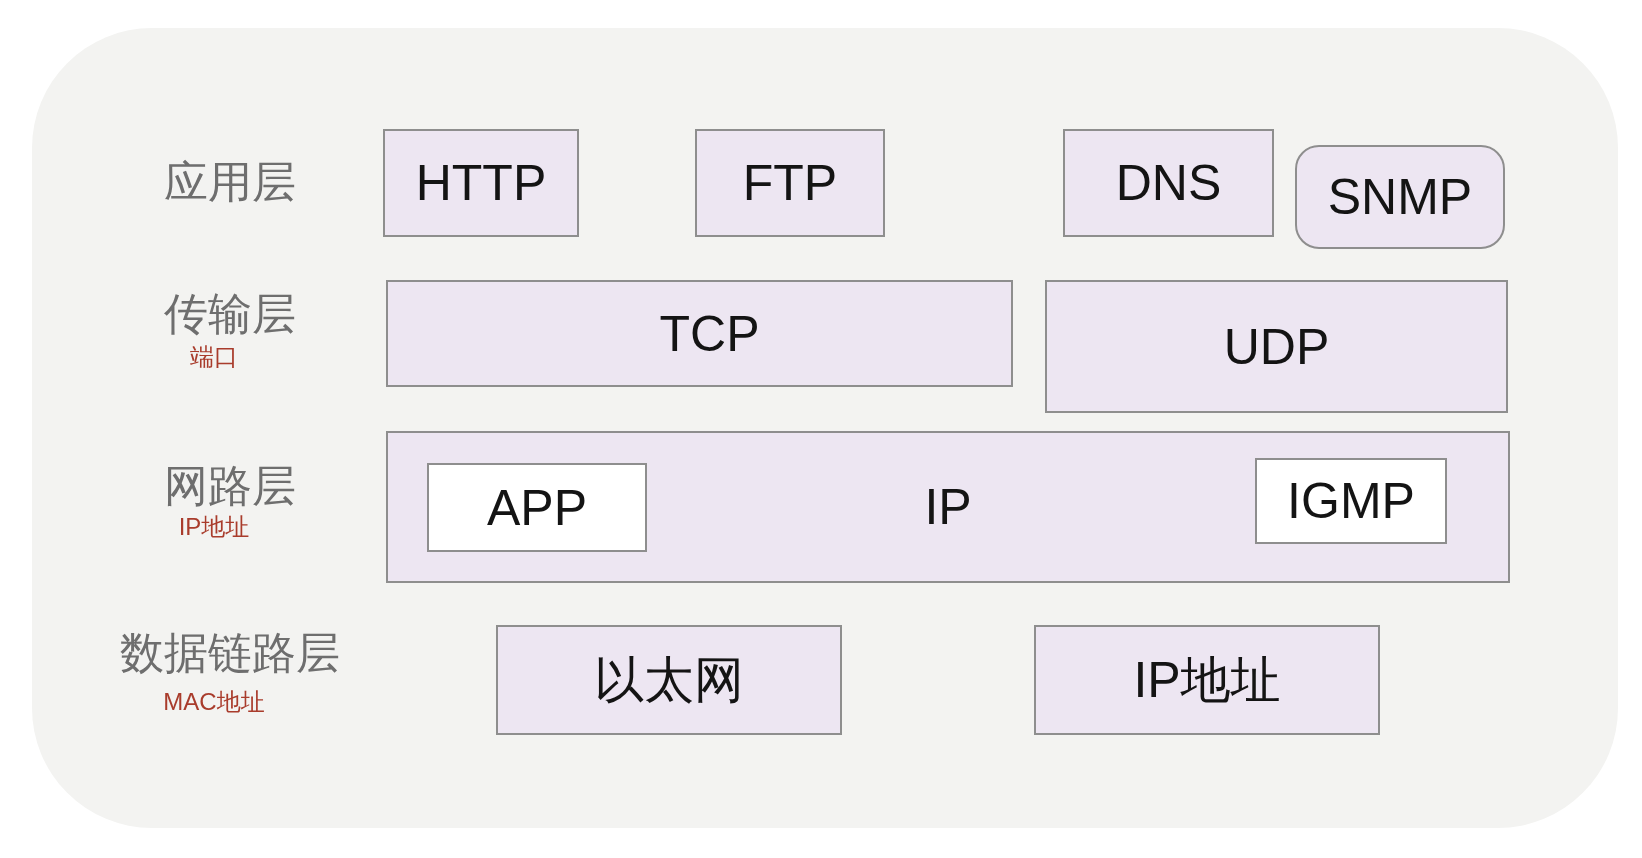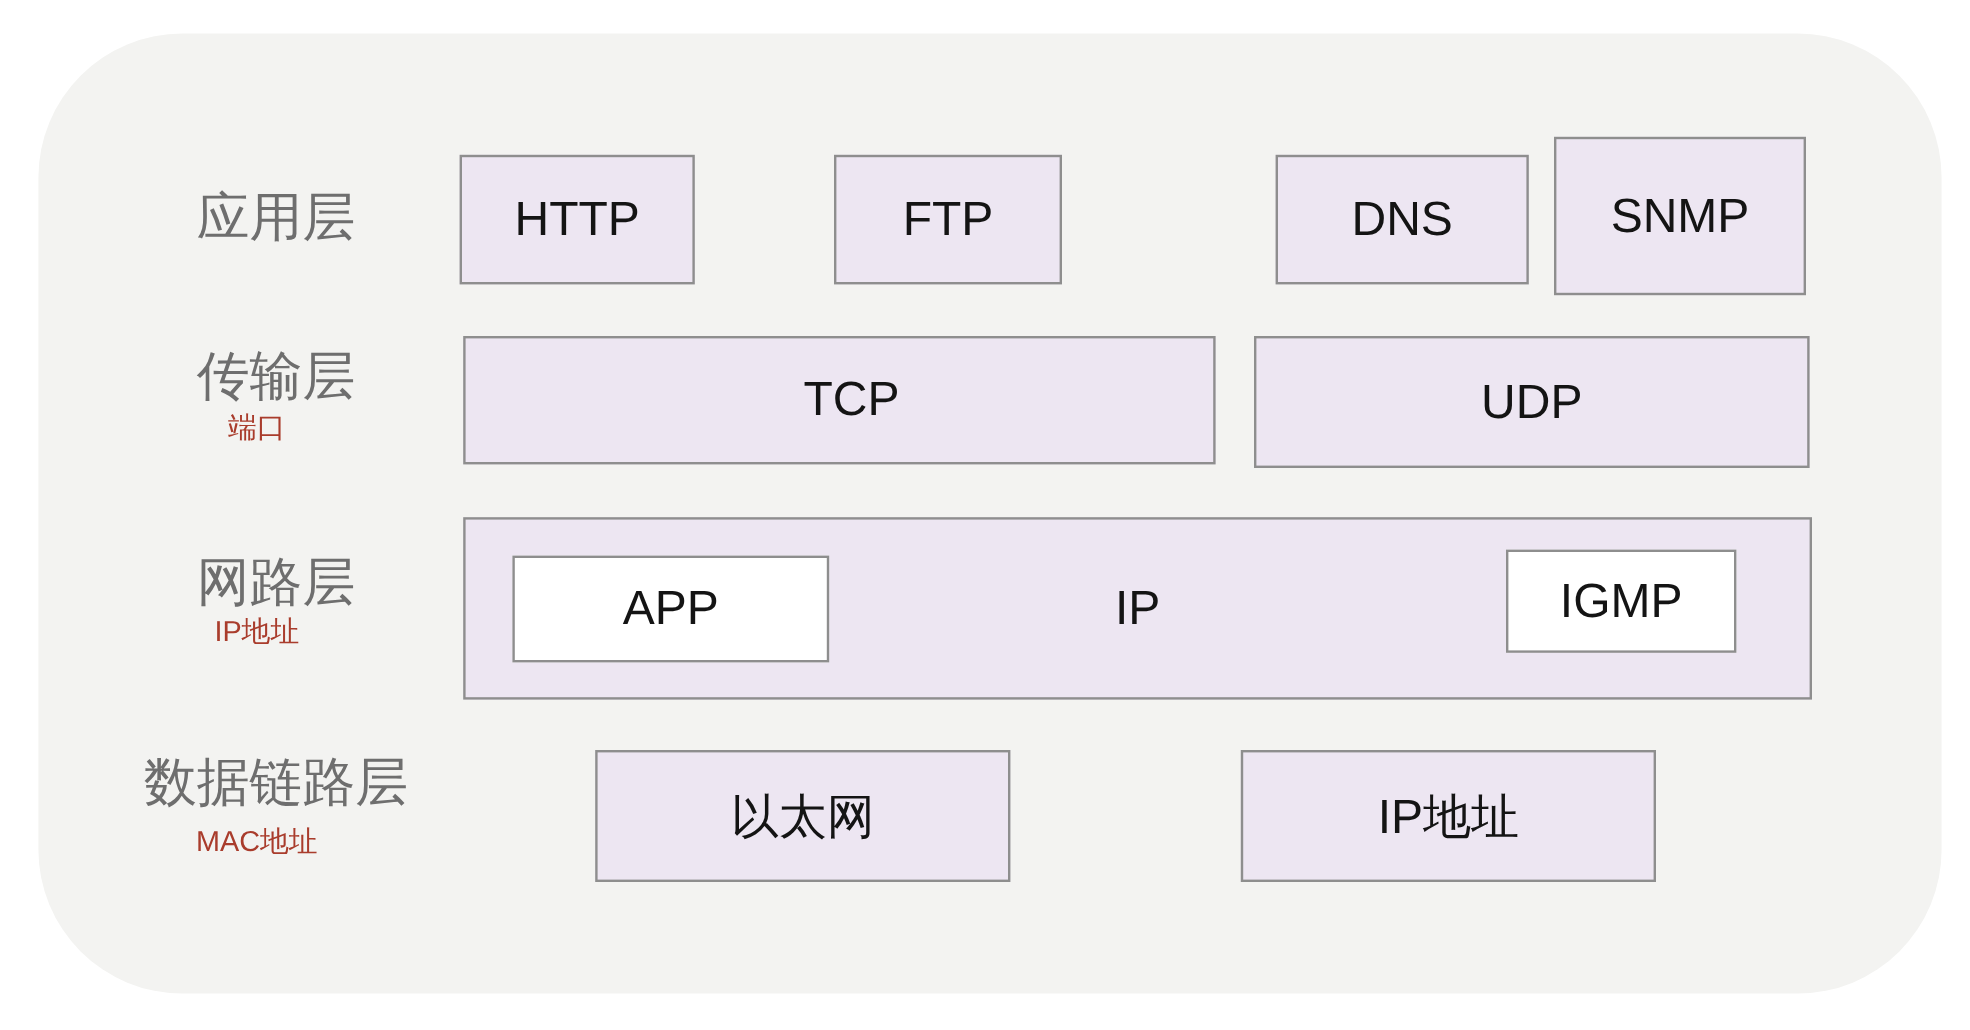--- a/index.html
+++ b/index.html
@@ -43,38 +43,38 @@
     font-size:24px;
     line-height:1.2;
     white-space:nowrap;
   }
   .pbox{
     position:absolute;
     background:var(--box-fill);
     border:2px solid var(--box-border);
     display:flex;align-items:center;justify-content:center;
     color:var(--box-text);
-    font-size:40px;
+    font-size:50px;
     box-sizing:border-box;
     white-space:nowrap;
   }
   .pbox.inner{
     background:var(--inner-box-fill);
   }
   
   .box-http {left:383px; top:129px; width:196px; height:108px;}
   .box-ftp  {left:695px; top:129px; width:190px; height:108px;}
   .box-dns  {left:1063px;top:129px; width:211px; height:108px;}
-  .box-snmp {left:1295px;top:114px; width:210px; height:132px;}
+  .box-snmp {left:1295px;top:145px; width:210px; height:104px;border-radius:24px;}
   
   .box-tcp  {left:386px; top:280px; width:627px; height:107px;padding-left:20px;}
-  .box-udp  {left:1045px;top:280px; width:463px; height:110px;}
+  .box-udp  {left:1045px;top:280px; width:463px; height:133px;}
   
   .box-ip   {left:386px; top:431px; width:1124px;height:152px;}
-  .box-app  {left:427px; top:463px; width:264px; height:89px;}
+  .box-app  {left:427px; top:463px; width:220px; height:89px;}
   .box-igmp {left:1255px;top:458px; width:192px; height:86px;}
   
   .box-eth  {left:496px; top:625px; width:346px; height:110px;}
   .box-atm  {left:1034px;top:625px; width:346px; height:110px;}
   
   .lbl-app      {top:156px;}
   .lbl-transport{top:288px;}
   .sub-transport{top:343px;}
   .lbl-network  {top:460px;}
   .sub-network  {top:513px;}

